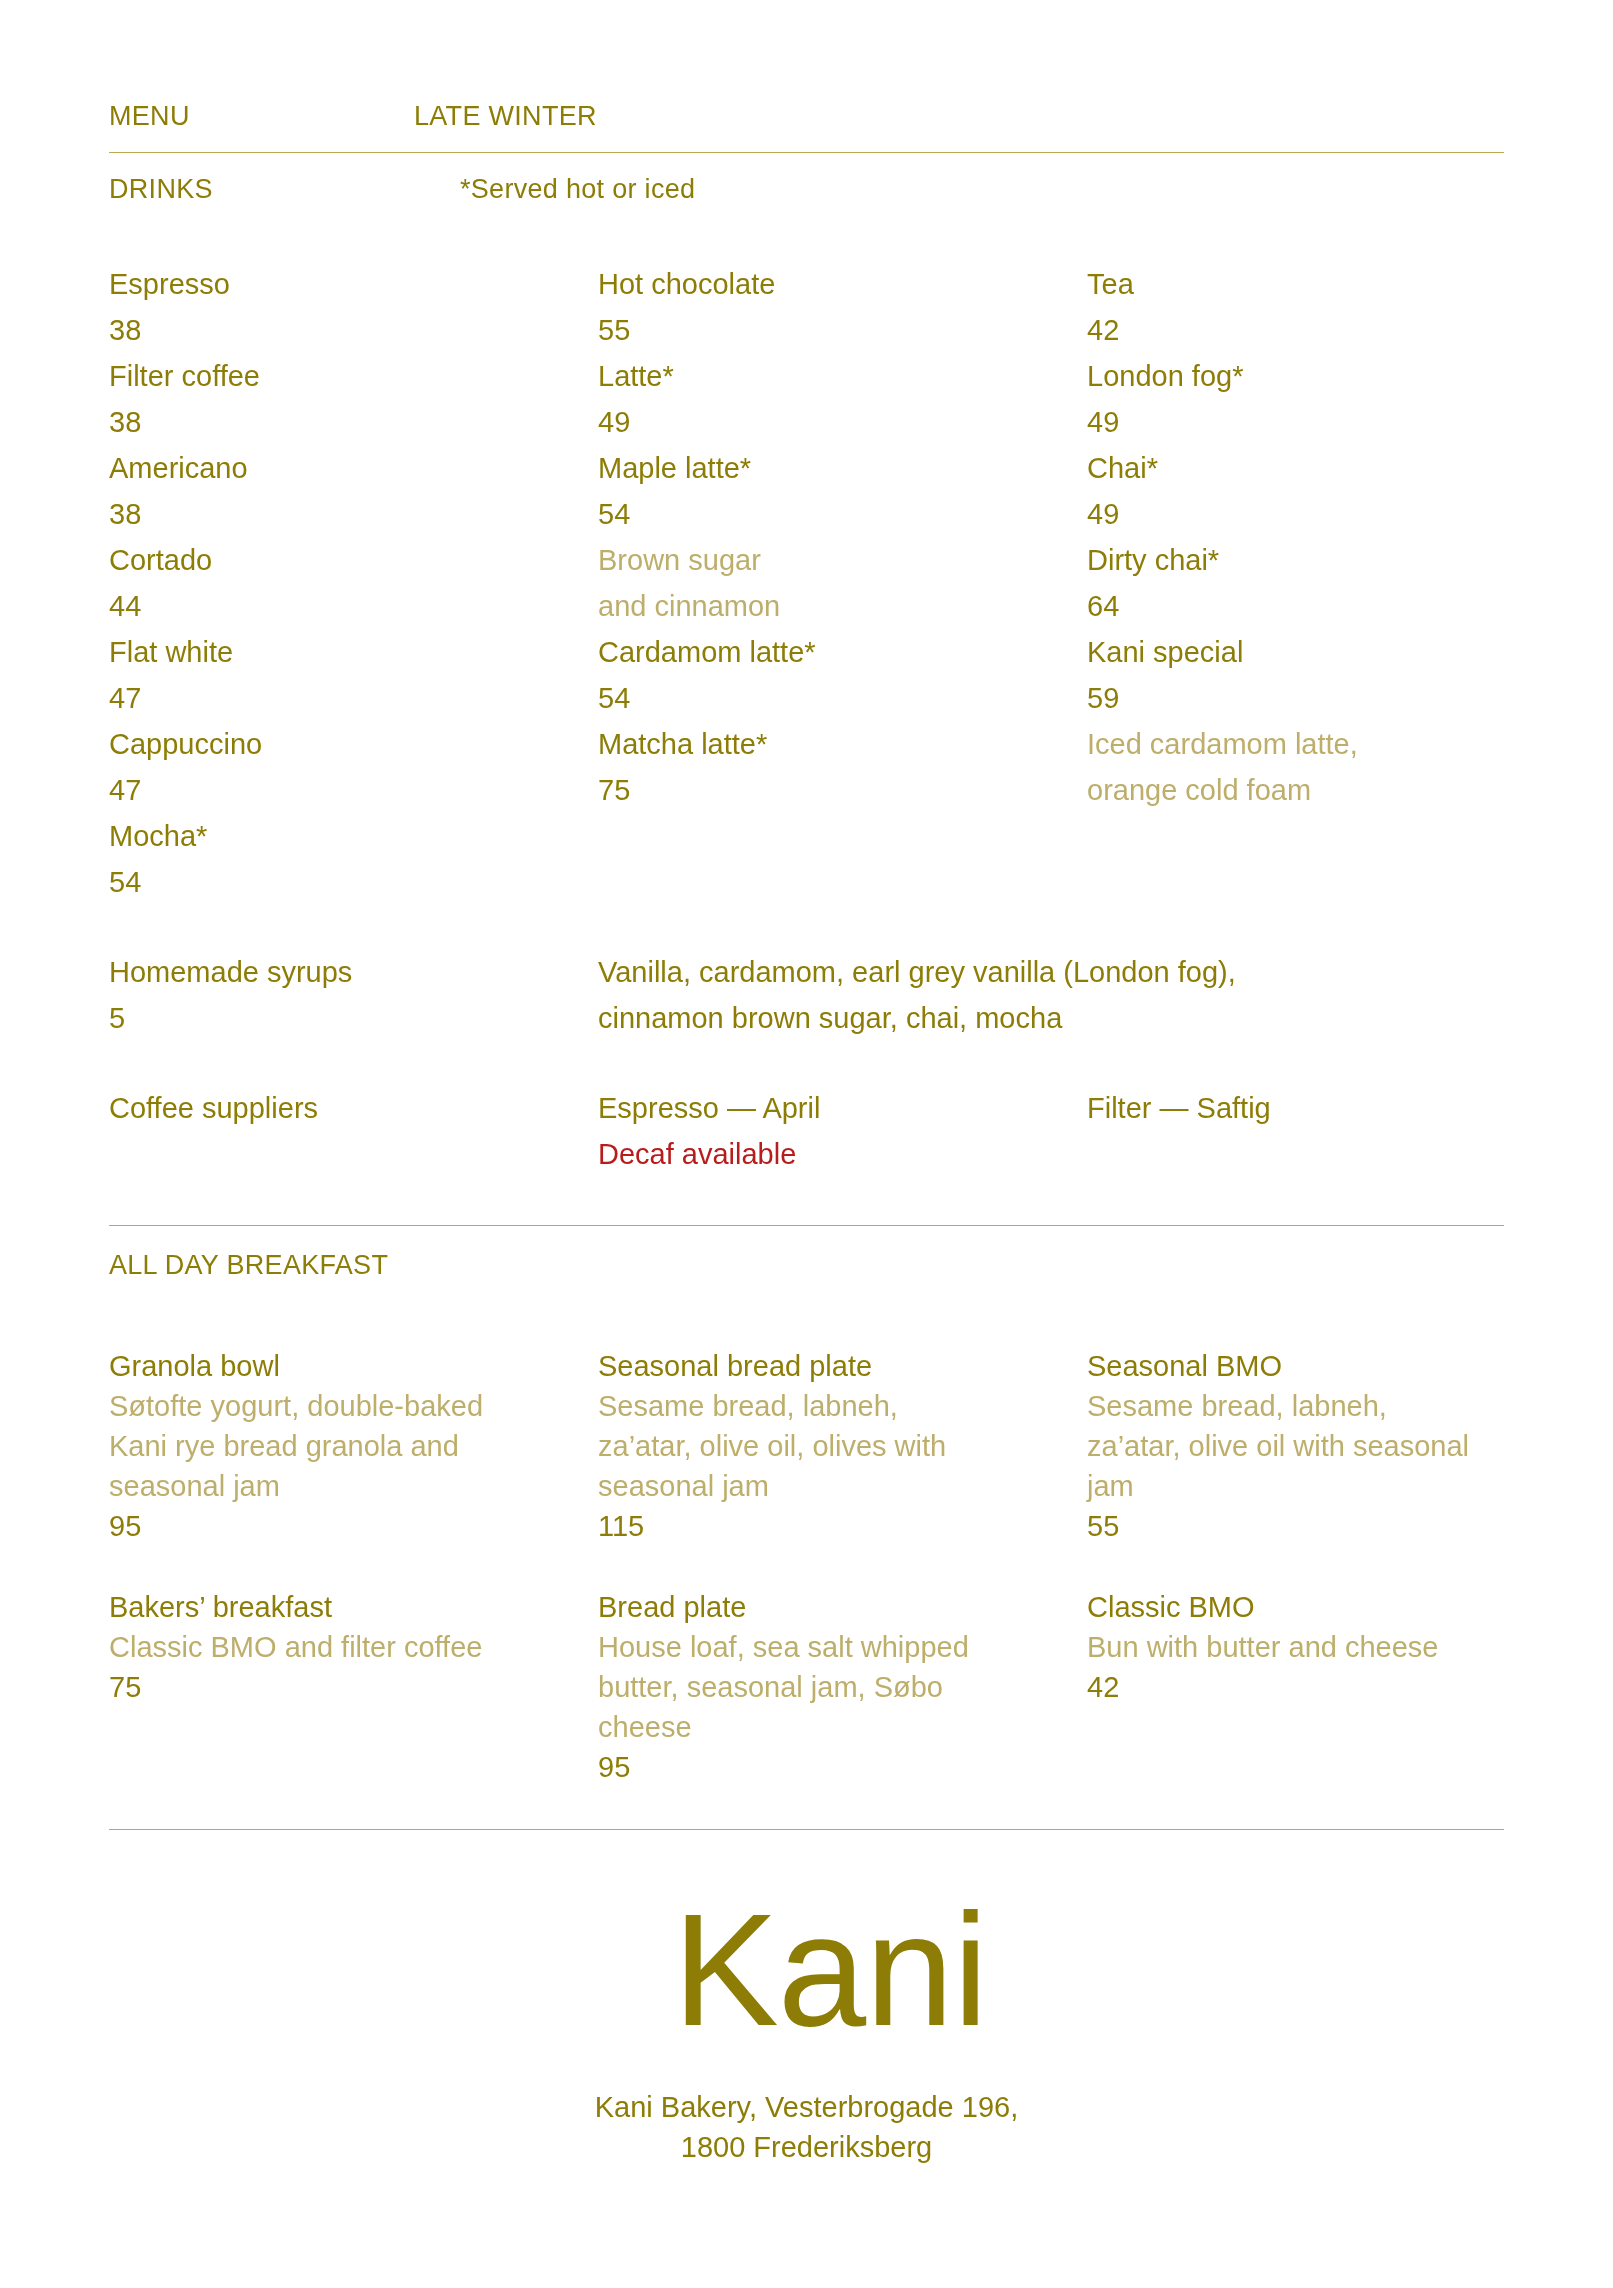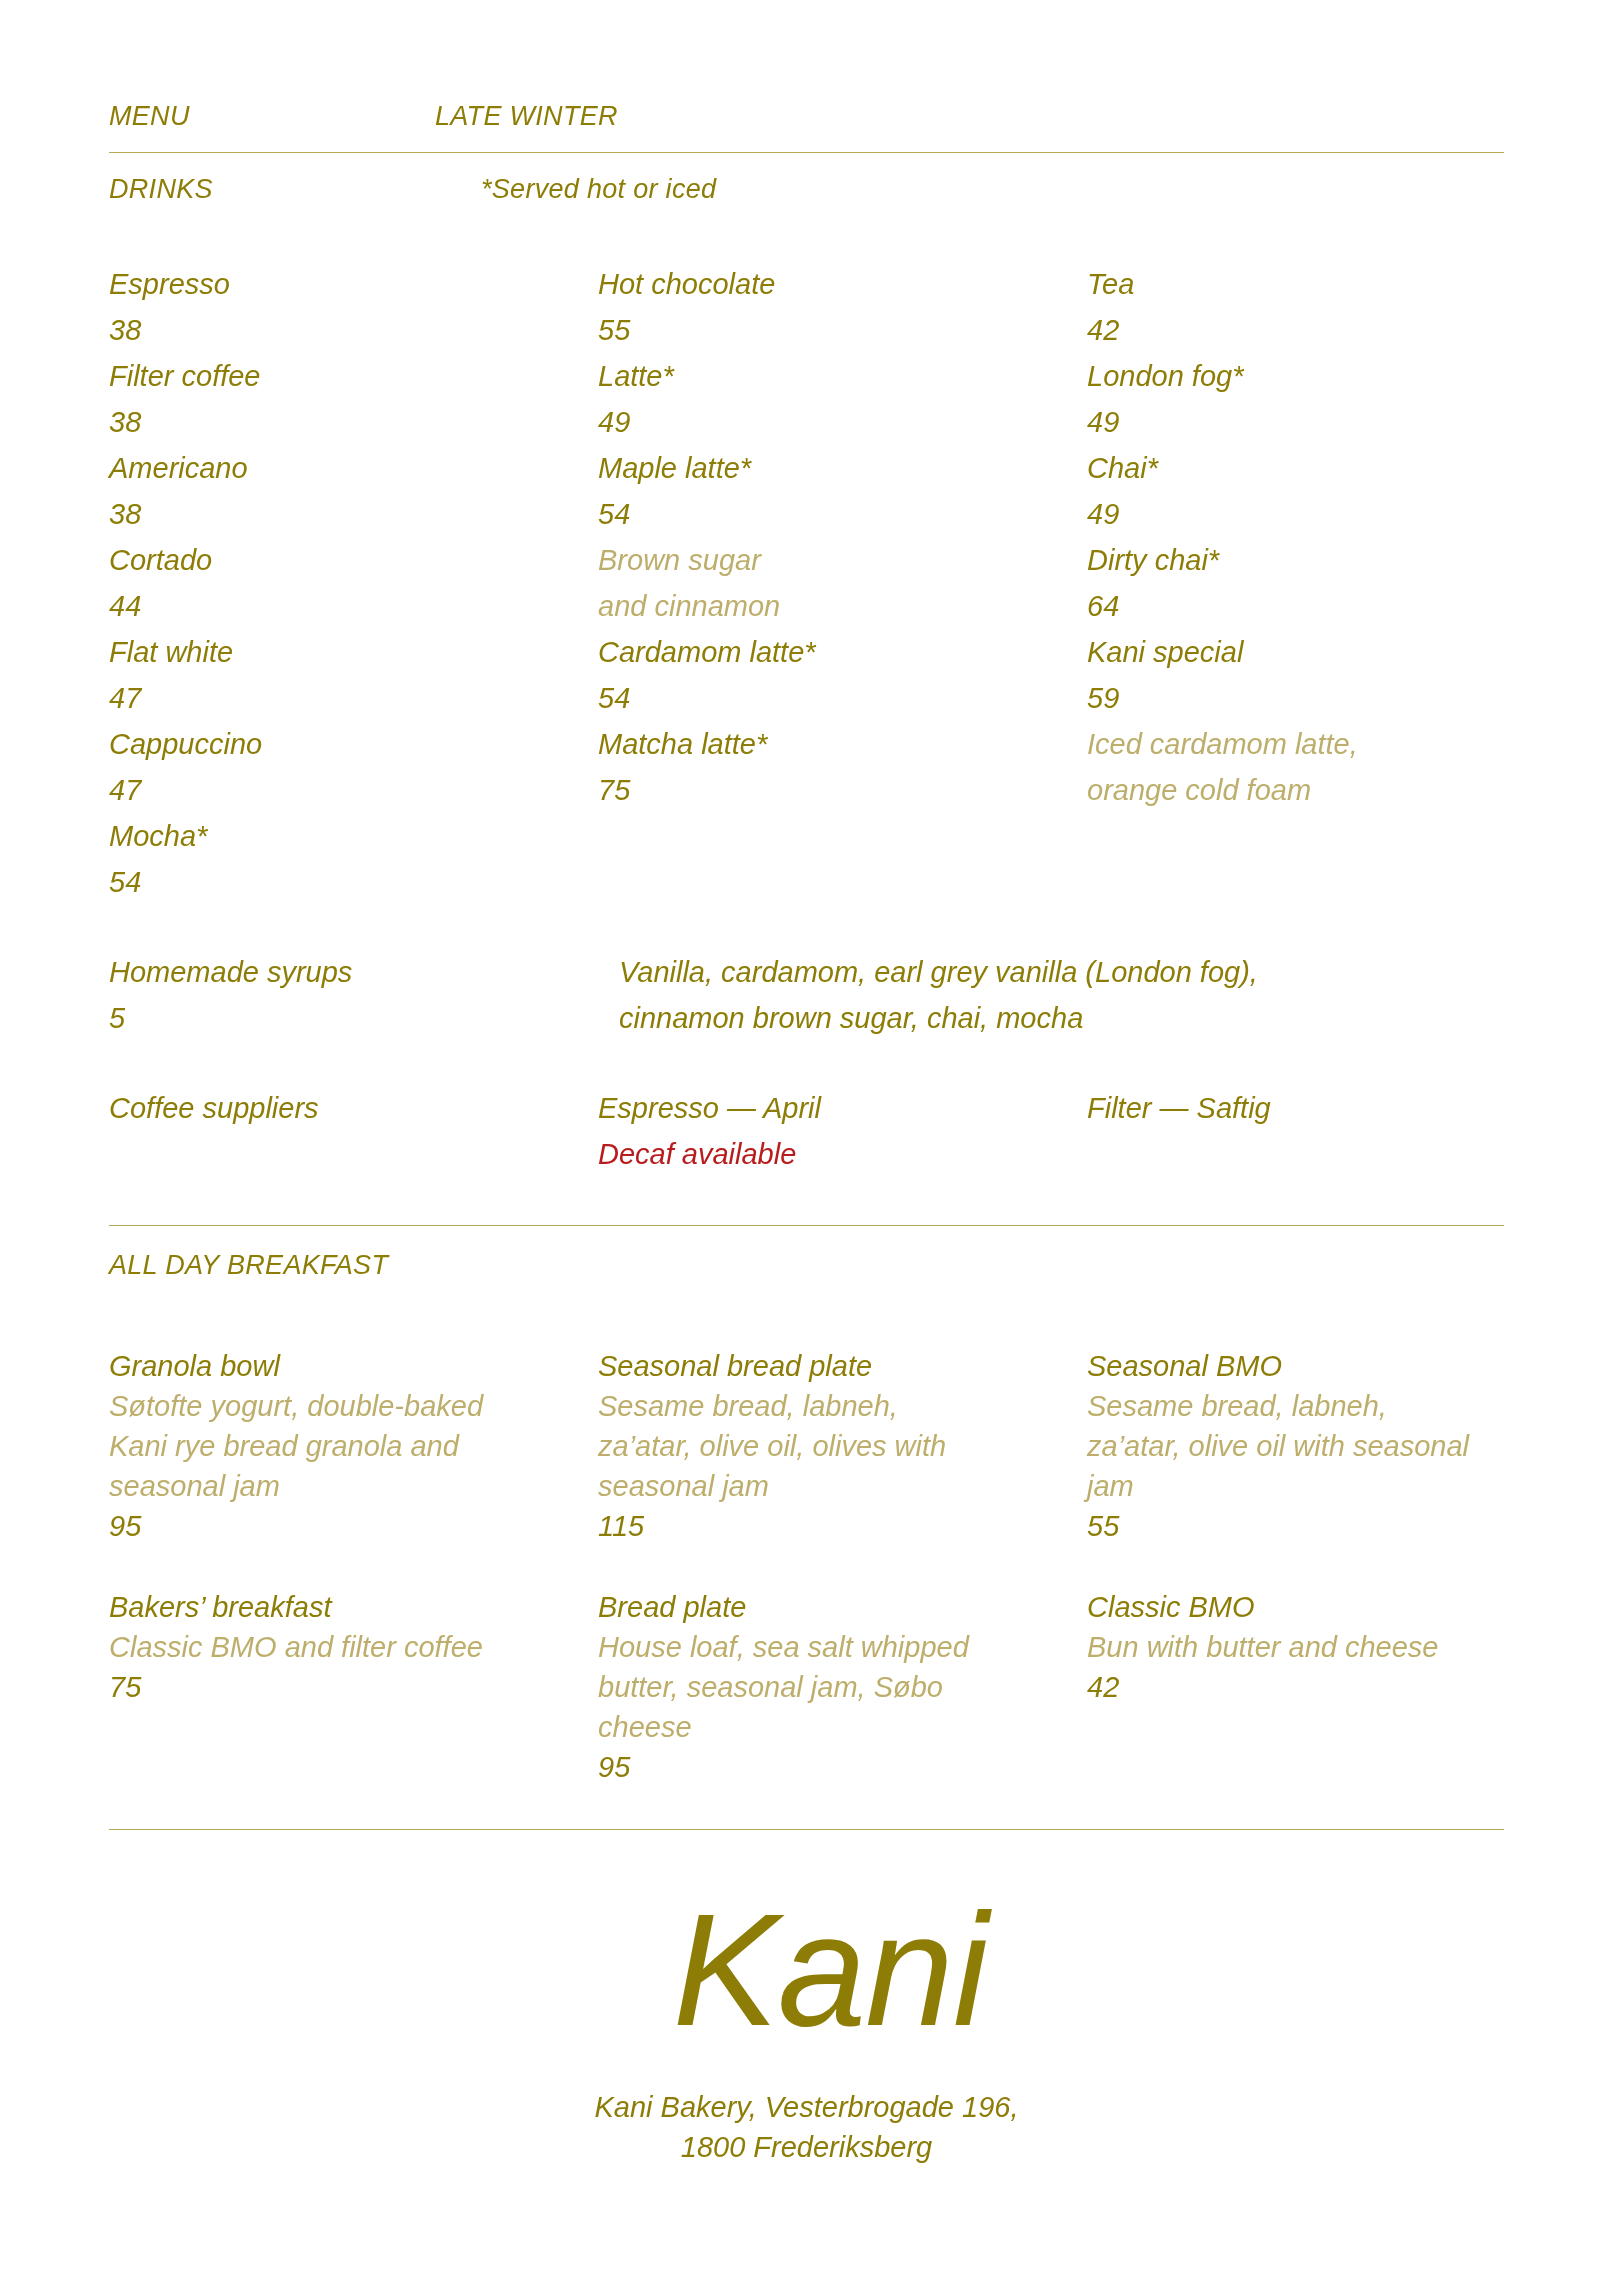--- a/index.html
+++ b/index.html
@@ -15,24 +15,23 @@
     -webkit-font-smoothing: antialiased;
   }
   .page {
     position: absolute;
     left: 0; top: 0;
     width: 1613px;
     height: 2200px;
     background: #ffffff;
     box-sizing: border-box;
     padding: 0 109px;
-    font-style: italic;
   }
   .label-col { width: 489px; flex: 0 0 489px; }
-  .val-col   { flex: 1 1 auto; margin-left: 21px; }
+  .val-col   { flex: 1 1 auto; }
 
   .t-caps {
     font-size: 27px;
     letter-spacing: 0.3px;
     line-height: 1.1;
     color: #8d7d07;
     font-weight: 400;
   }
 
   .hdr-top {

